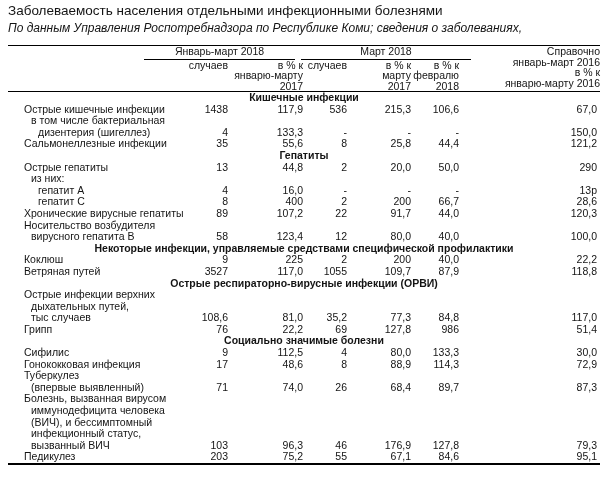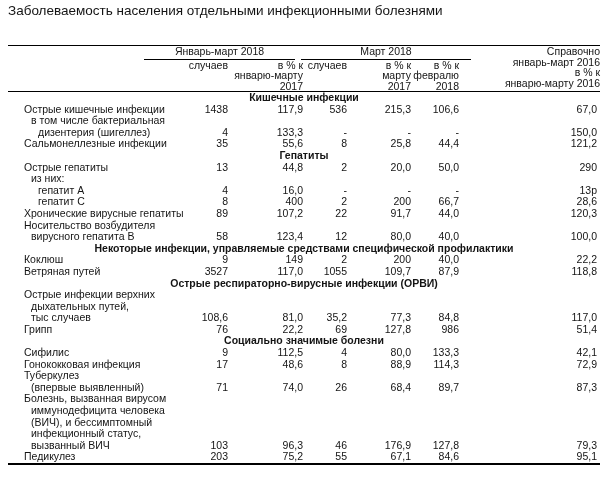--- a/index.html
+++ b/index.html
@@ -52,21 +52,21 @@
   .ind1 { padding-left: 23px; }
   .ind2 { padding-left: 30px; }
   .num { text-align: right; padding-right: 8px; }
   .num.c6 { padding-right: 3px; }
 </style>
 </head>
 <body>
 
 <div class="page">
   <h1 class="title">Заболеваемость населения отдельными инфекционными болезнями</h1>
-  <p class="subtitle"><br></p>
+  <p class="subtitle"><span>По данным Управления Роспотребнадзора по Республике Коми; сведения о заболеваниях,</span><br></p>
 
   <table class="stats">
     <colgroup>
       <col style="width:150px">
       <col style="width:70px">
       <col style="width:75px">
       <col style="width:44px">
       <col style="width:64px">
       <col style="width:48px">
       <col style="width:141px">
@@ -220,21 +220,21 @@
           <td class="num c6">100,0</td>
         </tr>
         <tr class="section-row">
           <td colspan="7">Некоторые инфекции, управляемые средствами специфической профилактики</td>
         </tr>
         <tr class="data-row">
           <td class="lbl">
             <div class="ln ind0">Коклюш</div>
           </td>
           <td class="num c1">9</td>
-          <td class="num c2">149</td>
+          <td class="num c2">225</td>
           <td class="num c3">2</td>
           <td class="num c4">200</td>
           <td class="num c5">40,0</td>
           <td class="num c6">22,2</td>
         </tr>
         <tr class="data-row">
           <td class="lbl">
             <div class="ln ind0">Ветряная путей</div>
           </td>
           <td class="num c1">3527</td>
@@ -276,21 +276,21 @@
         </tr>
         <tr class="data-row">
           <td class="lbl">
             <div class="ln ind0">Сифилис</div>
           </td>
           <td class="num c1">9</td>
           <td class="num c2">112,5</td>
           <td class="num c3">4</td>
           <td class="num c4">80,0</td>
           <td class="num c5">133,3</td>
-          <td class="num c6">42,1</td>
+          <td class="num c6">30,0</td>
         </tr>
         <tr class="data-row">
           <td class="lbl">
             <div class="ln ind0">Гонококковая инфекция</div>
           </td>
           <td class="num c1">17</td>
           <td class="num c2">48,6</td>
           <td class="num c3">8</td>
           <td class="num c4">88,9</td>
           <td class="num c5">114,3</td>

